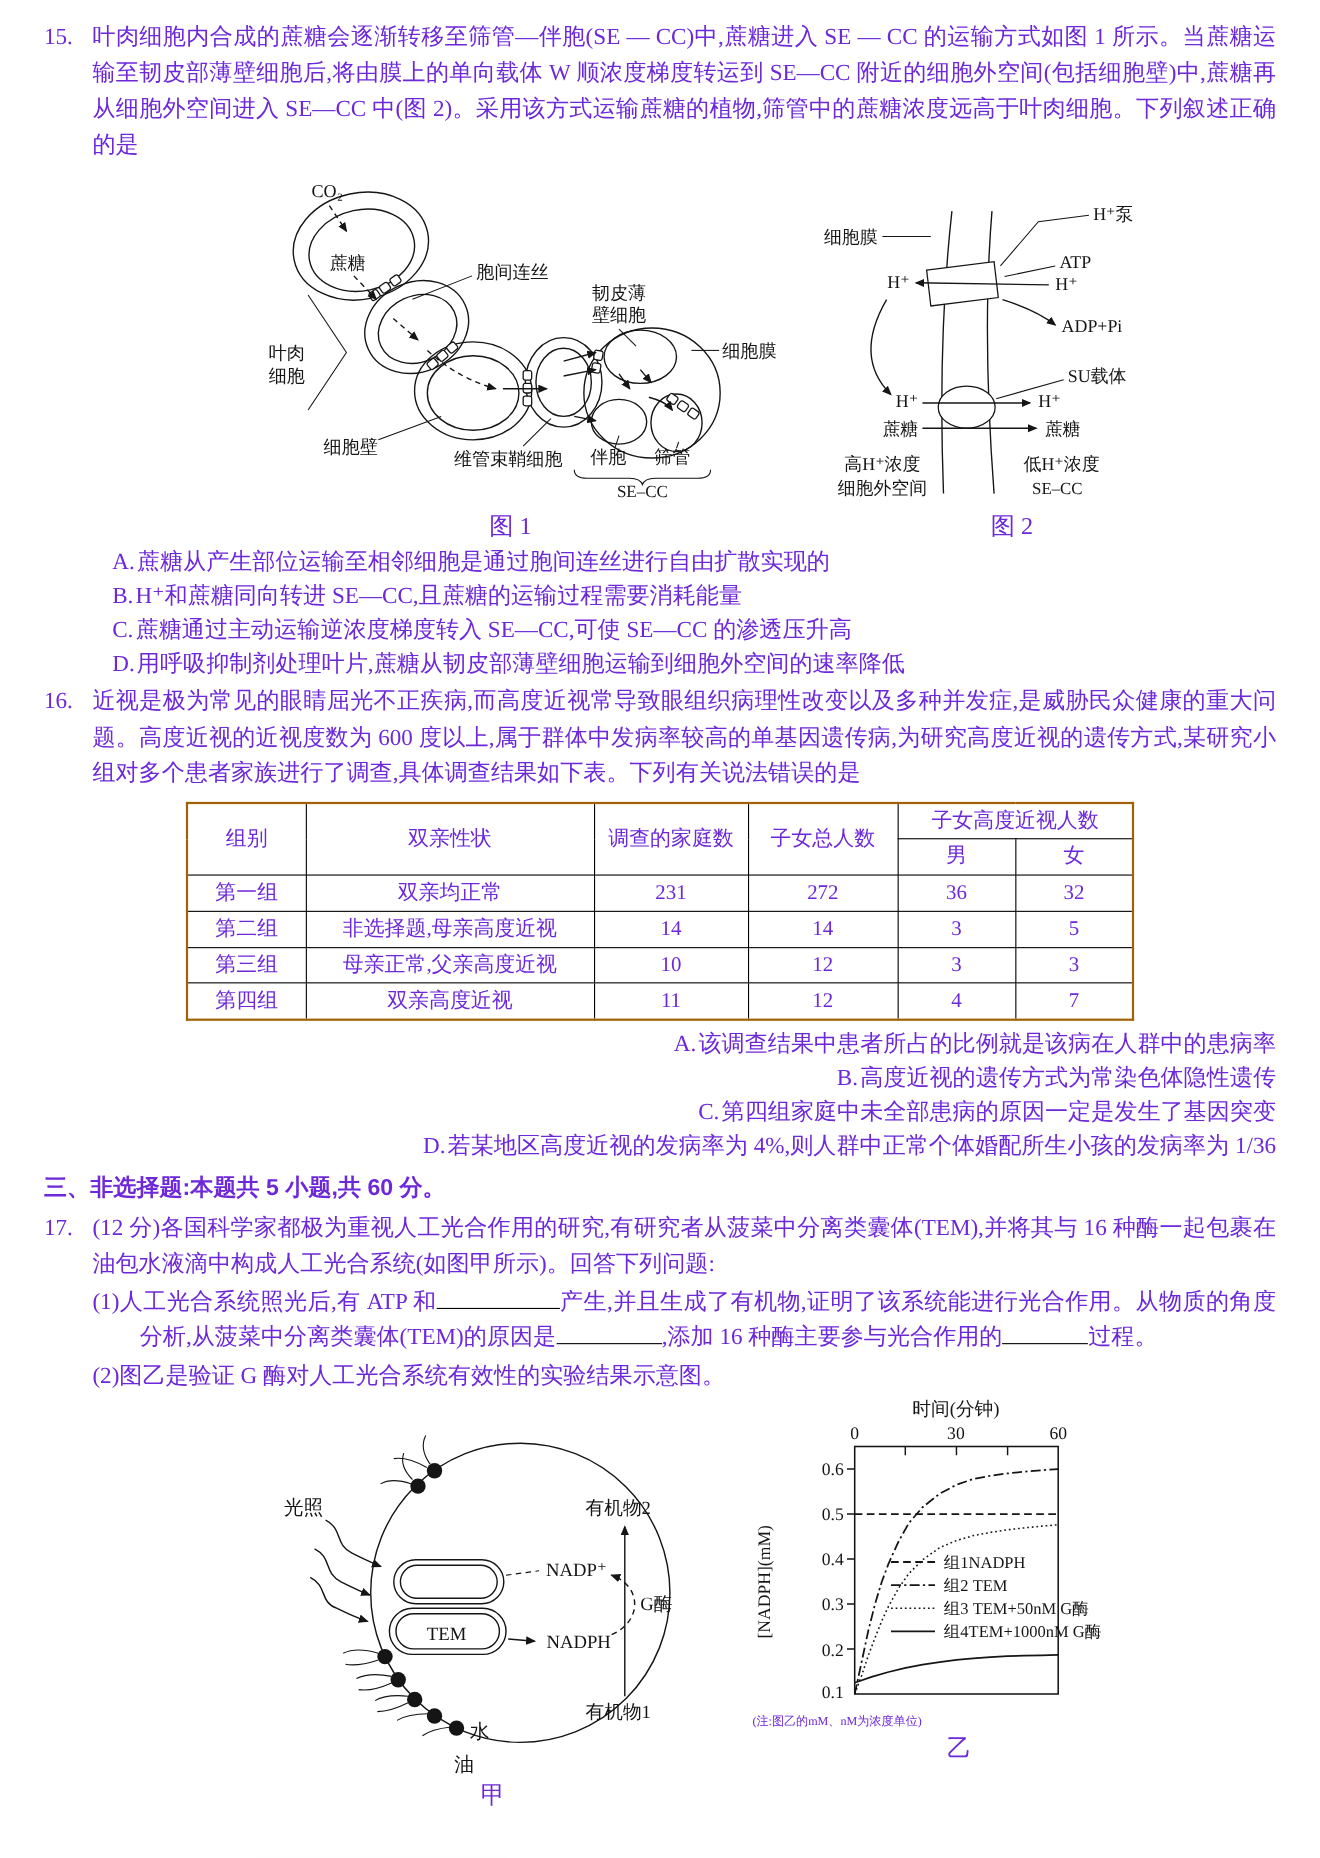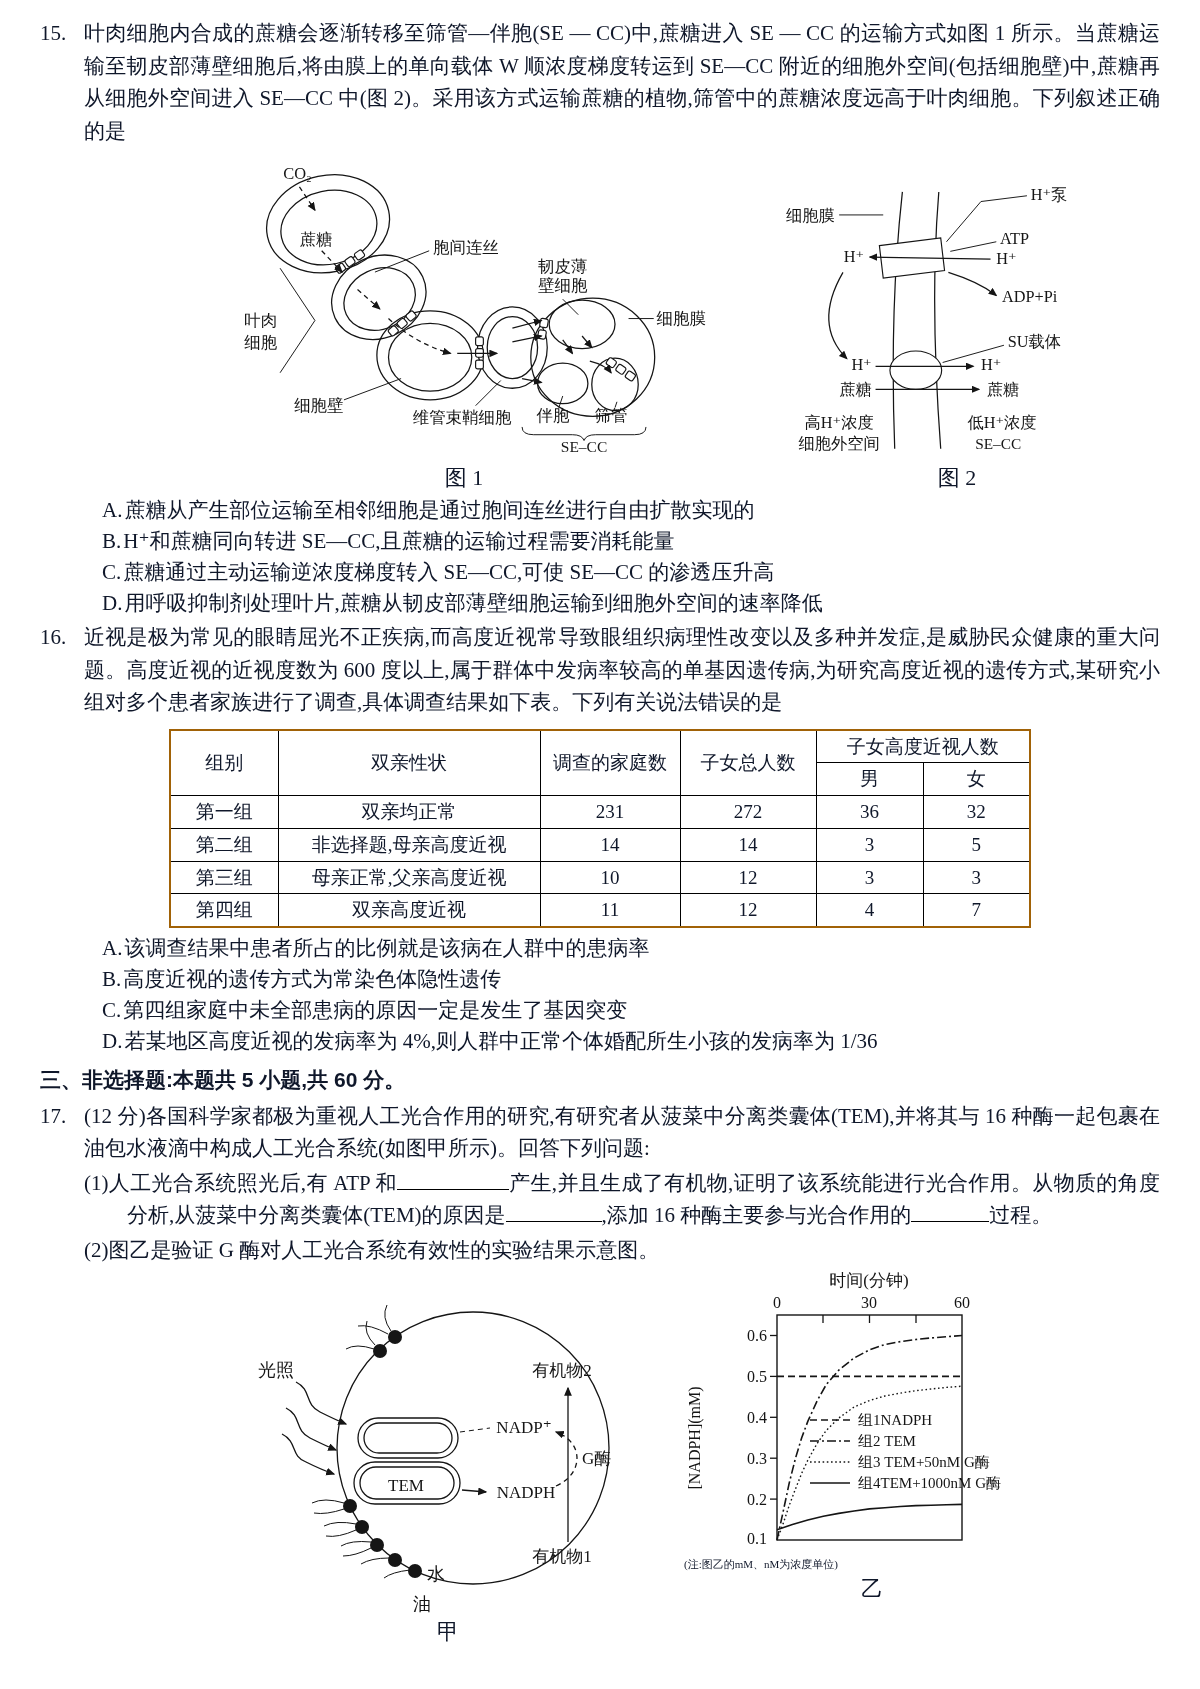--- a/index.html
+++ b/index.html
@@ -4,35 +4,35 @@
 <style>
   html,body{margin:0;padding:0;background:#f2f2f2;}
   .page{
     position:relative;
     width:1200px;height:1689px;
     margin:0 auto;
     background:#fff;
     box-sizing:border-box;
     padding:14px 40px 0 40px;
     font-family:"Liberation Serif","DejaVu Serif",serif;
-    font-size:21px;color:#0f172a;
+    font-size:21px;color:#6d28d9;
     overflow:hidden;
   }
   .q{display:flex;align-items:flex-start;margin-top:3px;}
   .qnum{flex:0 0 44px;white-space:nowrap;line-height:1.55;}
   .qbody{flex:1;line-height:1.55;text-align:justify;}
   .opts{padding-left:18px;line-height:1.38;margin-top:3px;}
   .opt{margin:2px 0;}
   .opt-label{margin-right:2px;}
   .sec-head{
     font-family:"Liberation Sans","DejaVu Sans",sans-serif;
     font-weight:700;font-size:21px;margin-top:8px;line-height:1.55;
   }
   .fig-row{display:flex;align-items:flex-start;}
-  .fig-row1{margin-left:182px;margin-top:2px;gap:37px;}
+  .fig-row1{margin-left:182px;margin-top:2px;}
   .fig-row2{margin-left:198px;margin-top:4px;}
   .fig-box{display:flex;flex-direction:column;align-items:center;}
   .fig-caption{font-size:22px;margin-top:2px;}
   .blank{display:inline-block;border-bottom:1.5px solid #000;height:1.0em;vertical-align:baseline;}
   .b1{width:112px}.b2{width:96px}.b3{width:78px}
   .p-indent{padding-left:43px;text-indent:-43px;line-height:1.55;margin-top:2px;text-align:justify;}
 
   table.survey{
     border-collapse:collapse;table-layout:fixed;
     width:860px;margin:10px auto 6px auto;
@@ -290,21 +290,21 @@
         <td>第四组</td>
         <td>双亲高度近视</td>
         <td>11</td>
         <td>12</td>
         <td>4</td>
         <td>7</td>
       </tr>
     </tbody>
   </table>
 
-  <div class="opts" style="margin-left:44px;">
+  <div class="opts" style="margin-left:44px;text-align:right;">
     <div class="opt"><span class="opt-label">A.</span><span>该调查结果中患者所占的比例就是该病在人群中的患病率</span></div>
     <div class="opt"><span class="opt-label">B.</span><span>高度近视的遗传方式为常染色体隐性遗传</span></div>
     <div class="opt"><span class="opt-label">C.</span><span>第四组家庭中未全部患病的原因一定是发生了基因突变</span></div>
     <div class="opt"><span class="opt-label">D.</span><span>若某地区高度近视的发病率为 4%,则人群中正常个体婚配所生小孩的发病率为 1/36</span></div>
   </div>
 
   <div class="sec-head">三、非选择题:本题共 5 小题,共 60 分。</div>
 
   <div class="q">
     <div class="qnum">17.</div>

